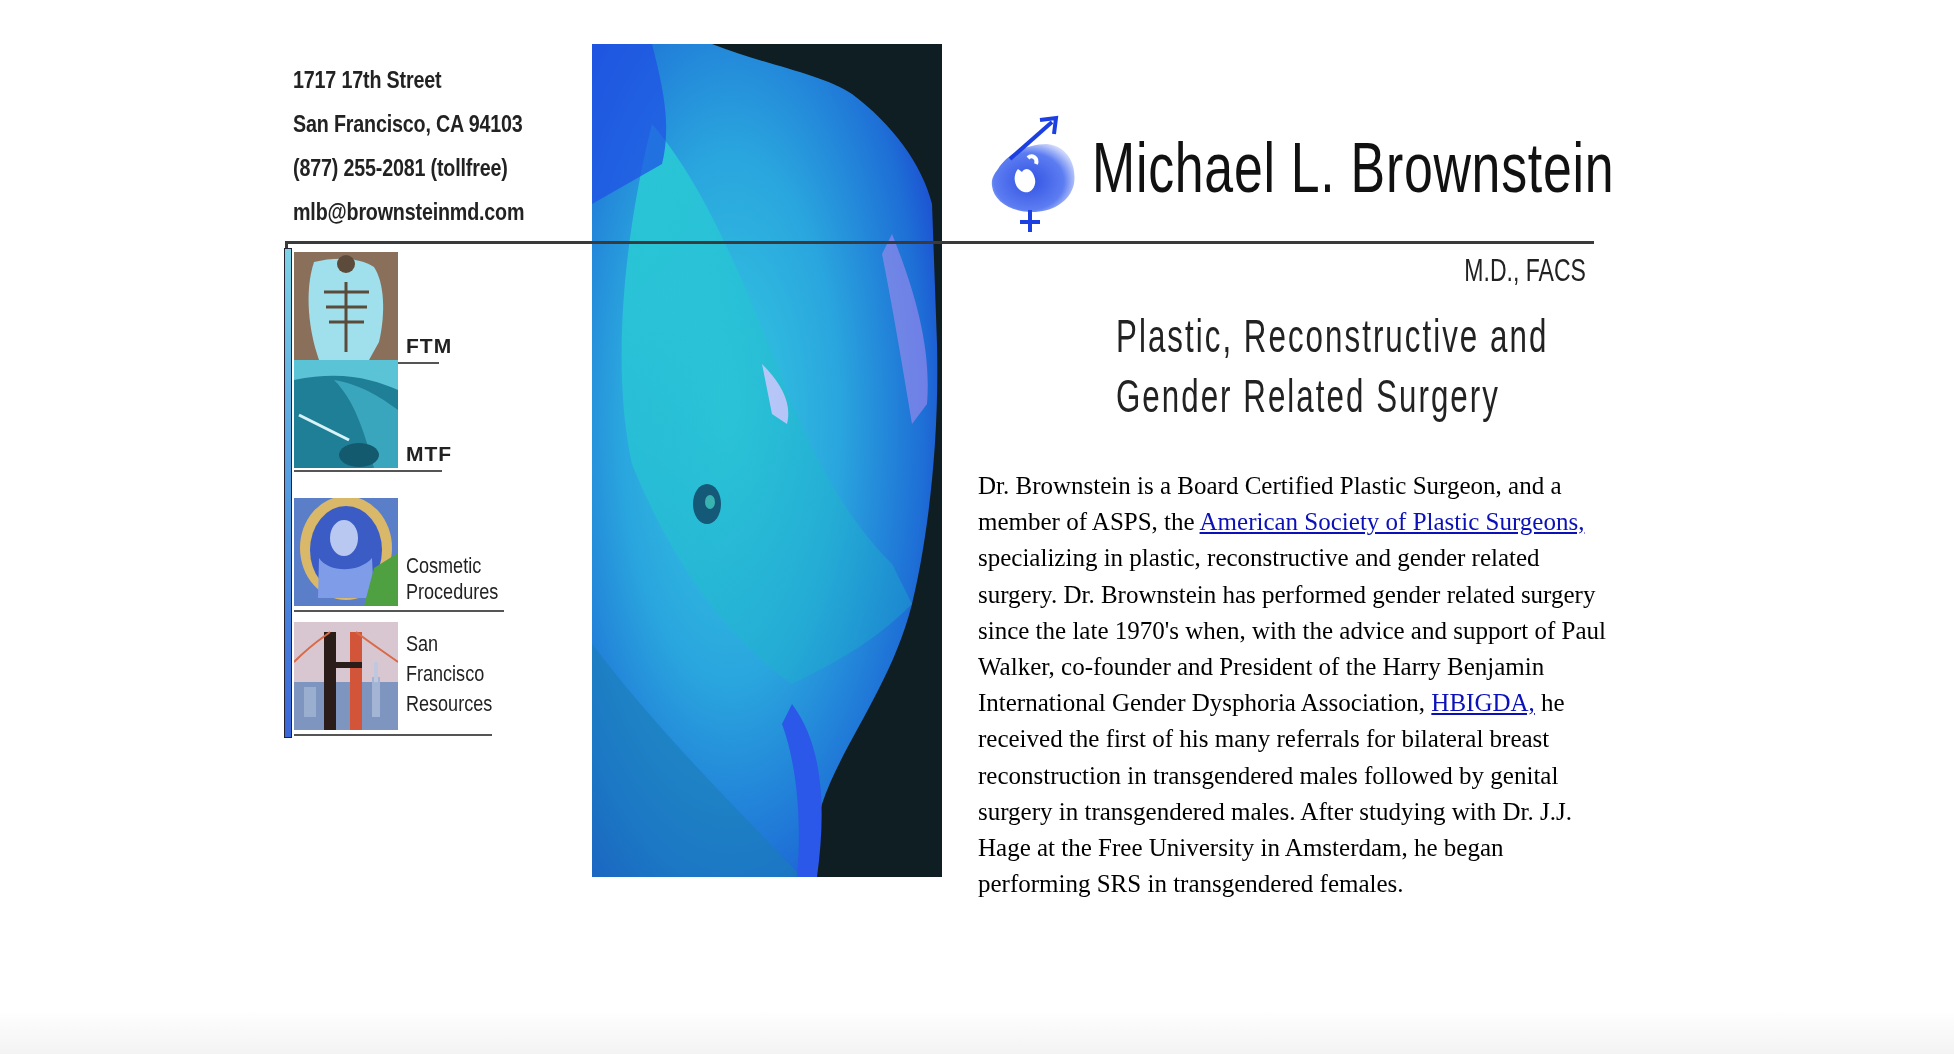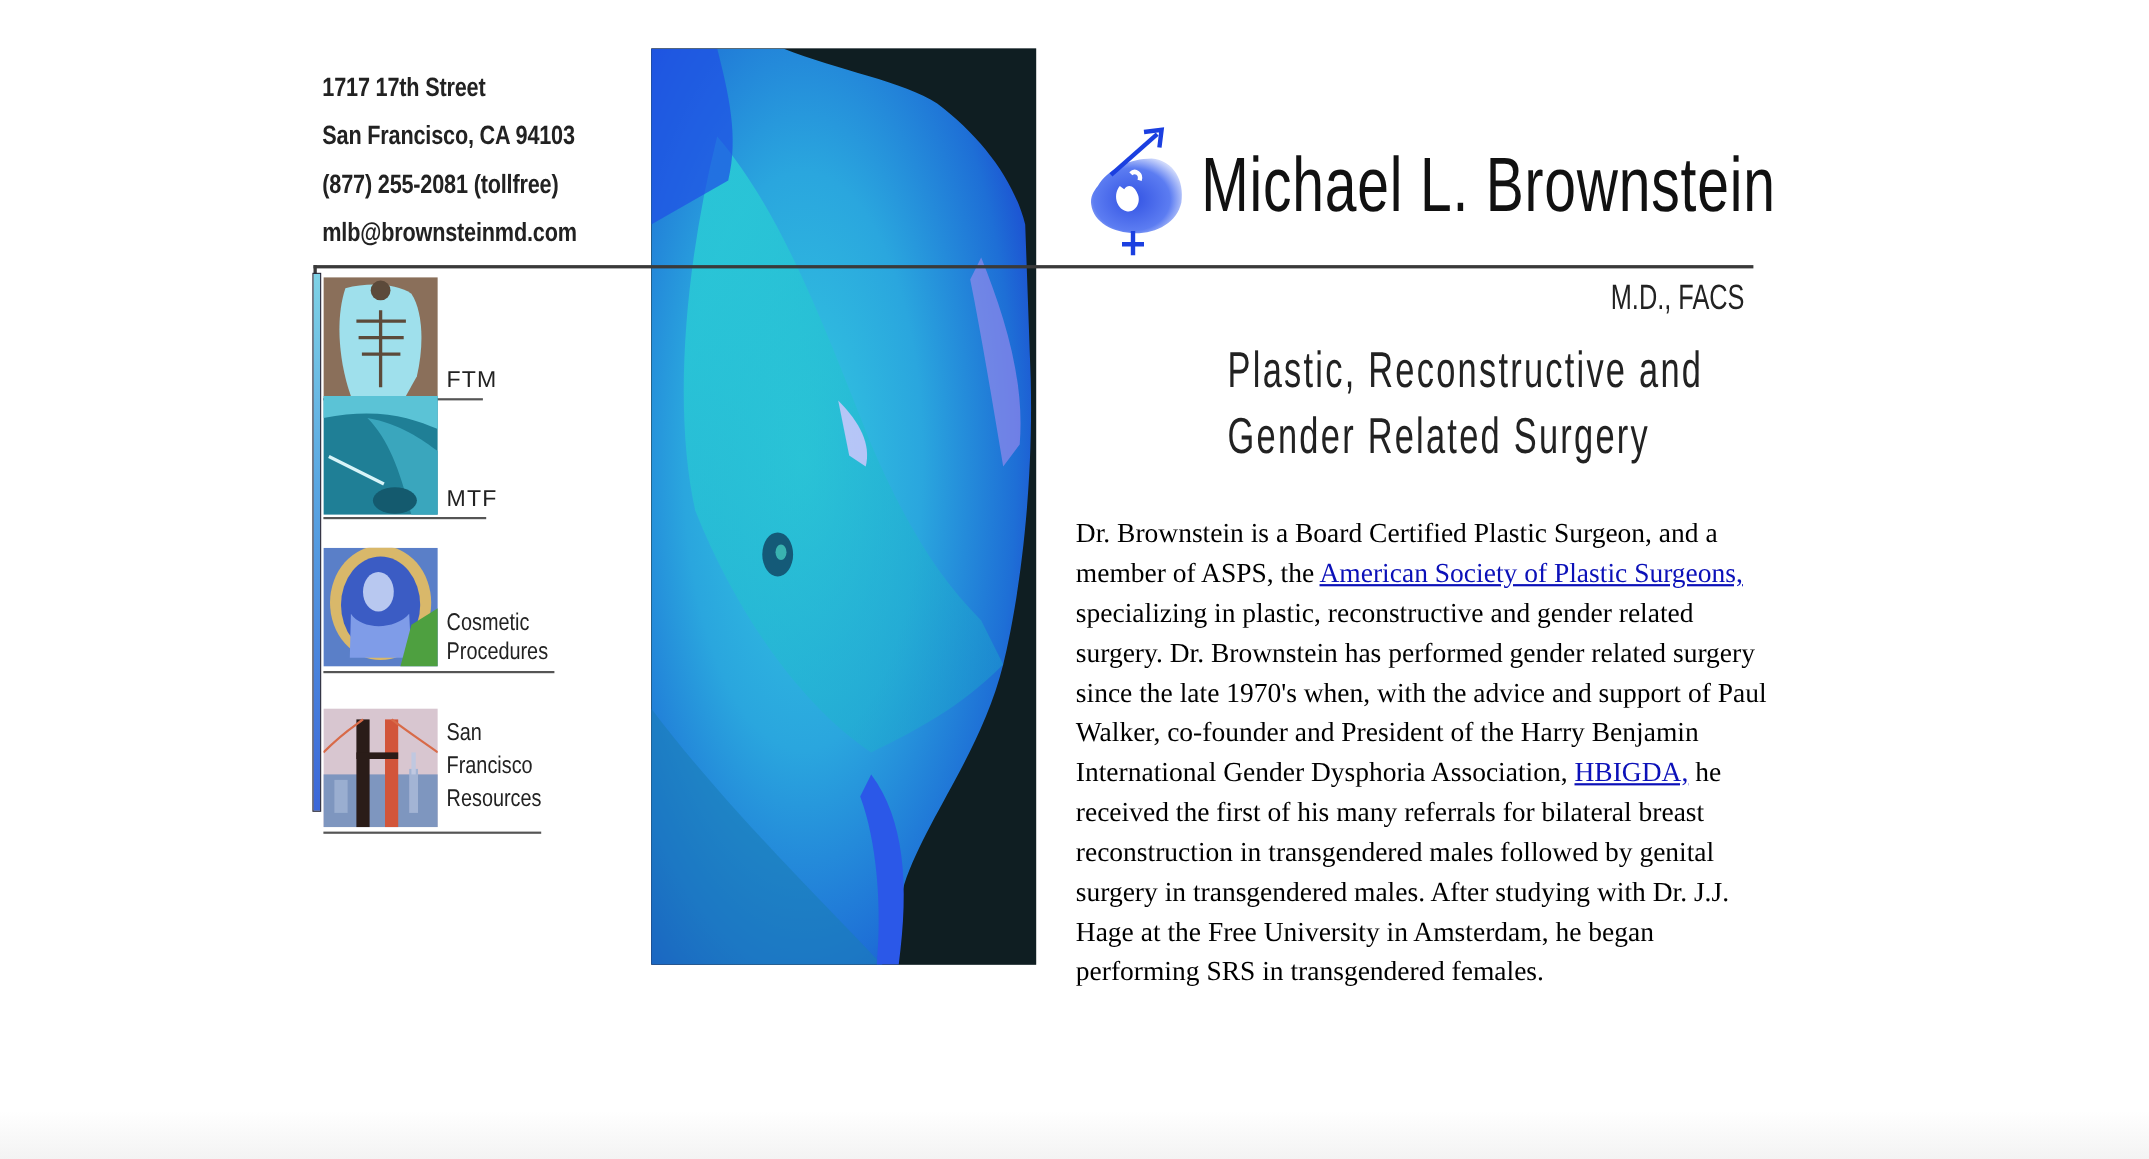--- a/index.html
+++ b/index.html
@@ -24,21 +24,21 @@
     background: linear-gradient(to bottom, #7fd2e6 0%, #5aa6e2 40%, #3b66d8 100%);
     border:1px solid #223;
   }
   .menu-item { position:absolute; left:294px; width:250px; cursor:pointer; text-decoration:none; }
   .menu-item .thumb { position:absolute; left:0; top:0; width:104px; height:108px; }
   .menu-item .rule { position:absolute; left:0; height:2px; background:#555; }
   .menu-item .label {
     position:absolute; left:112px; color:#222; font-family:"Liberation Sans", sans-serif;
     font-size:22px; line-height:27px; transform:scaleX(0.82); transform-origin:left bottom; white-space:nowrap;
   }
-  .menu-item .label.bold { font-weight:normal; transform:none; font-size:21px; letter-spacing:1px; }
+  .menu-item .label.bold { font-weight:bold; transform:none; font-size:21px; letter-spacing:1px; }
   
   .hero {
     position:absolute; left:592px; top:44px; width:350px; height:833px; overflow:hidden;
     background:#0f1e22;
   }
   
   .logo-icon { position:absolute; left:982px; top:114px; width:96px; height:120px; }
   .name {
     position:absolute; left:1092px; top:128px; font-family:"Liberation Sans", sans-serif;
     font-size:70px; color:#111; white-space:nowrap; transform:scaleX(0.74); transform-origin:left top;
@@ -135,21 +135,21 @@
     <ellipse cx="52" cy="52" rx="36" ry="44" fill="#3b5cc4"></ellipse>
     <ellipse cx="50" cy="40" rx="14" ry="18" fill="#b8c8f0"></ellipse>
     <path d="M25 60 C35 75 65 75 78 60 L80 100 L24 100 Z" fill="#7f9ce8"></path>
     <path d="M80 70 L104 55 L104 108 L70 108 Z" fill="#4ea040"></path>
   </svg>
   <div class="rule" style="top:112px;width:210px;"></div>
   <div class="label" style="top:54px;">Cosmetic</div>
   <div class="label" style="top:80px;">Procedures</div>
 </a>
 
-<a class="menu-item" style="top:644px;height:118px;">
+<a class="menu-item" style="top:622px;height:118px;">
   <svg class="thumb" viewBox="0 0 104 108">
     <rect width="104" height="108" fill="#d8c6d0"></rect>
     <rect x="0" y="60" width="104" height="48" fill="#7e96bf"></rect>
     <rect x="10" y="65" width="12" height="30" fill="#9aaed0"></rect>
     <rect x="78" y="55" width="8" height="40" fill="#a3b4d4"></rect>
     <rect x="80" y="40" width="4" height="20" fill="#c0c8e0"></rect>
     <rect x="30" y="10" width="12" height="98" fill="#2a1c18"></rect>
     <rect x="56" y="10" width="12" height="98" fill="#d2553a"></rect>
     <rect x="30" y="40" width="38" height="6" fill="#2a1c18"></rect>
     <path d="M0 40 C20 20 30 15 36 10 M62 10 C75 20 90 30 104 40" stroke="#d86a48" stroke-width="2" fill="none"></path>

